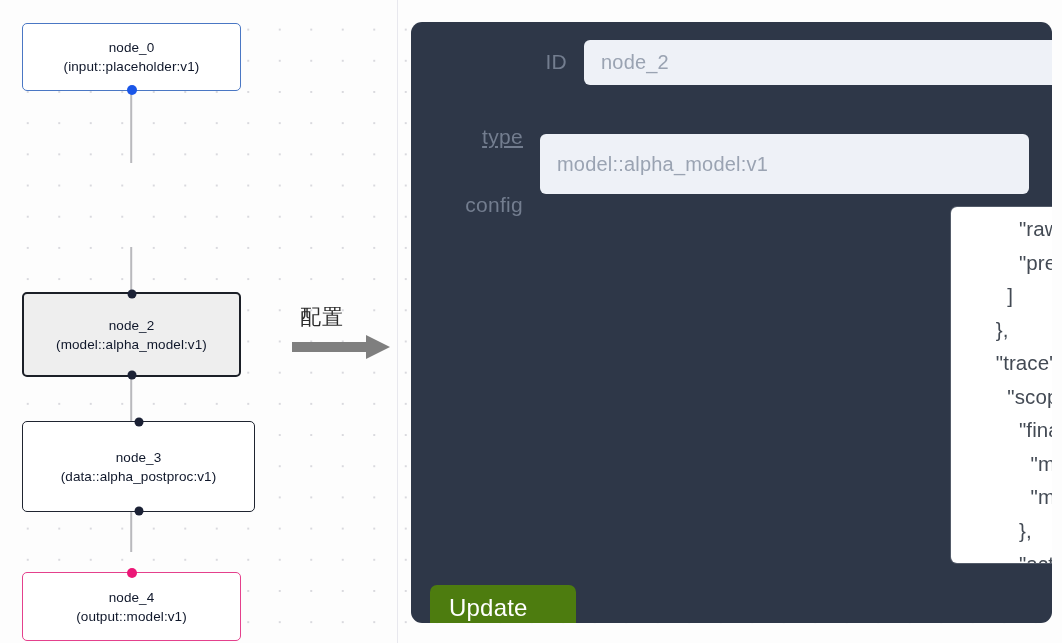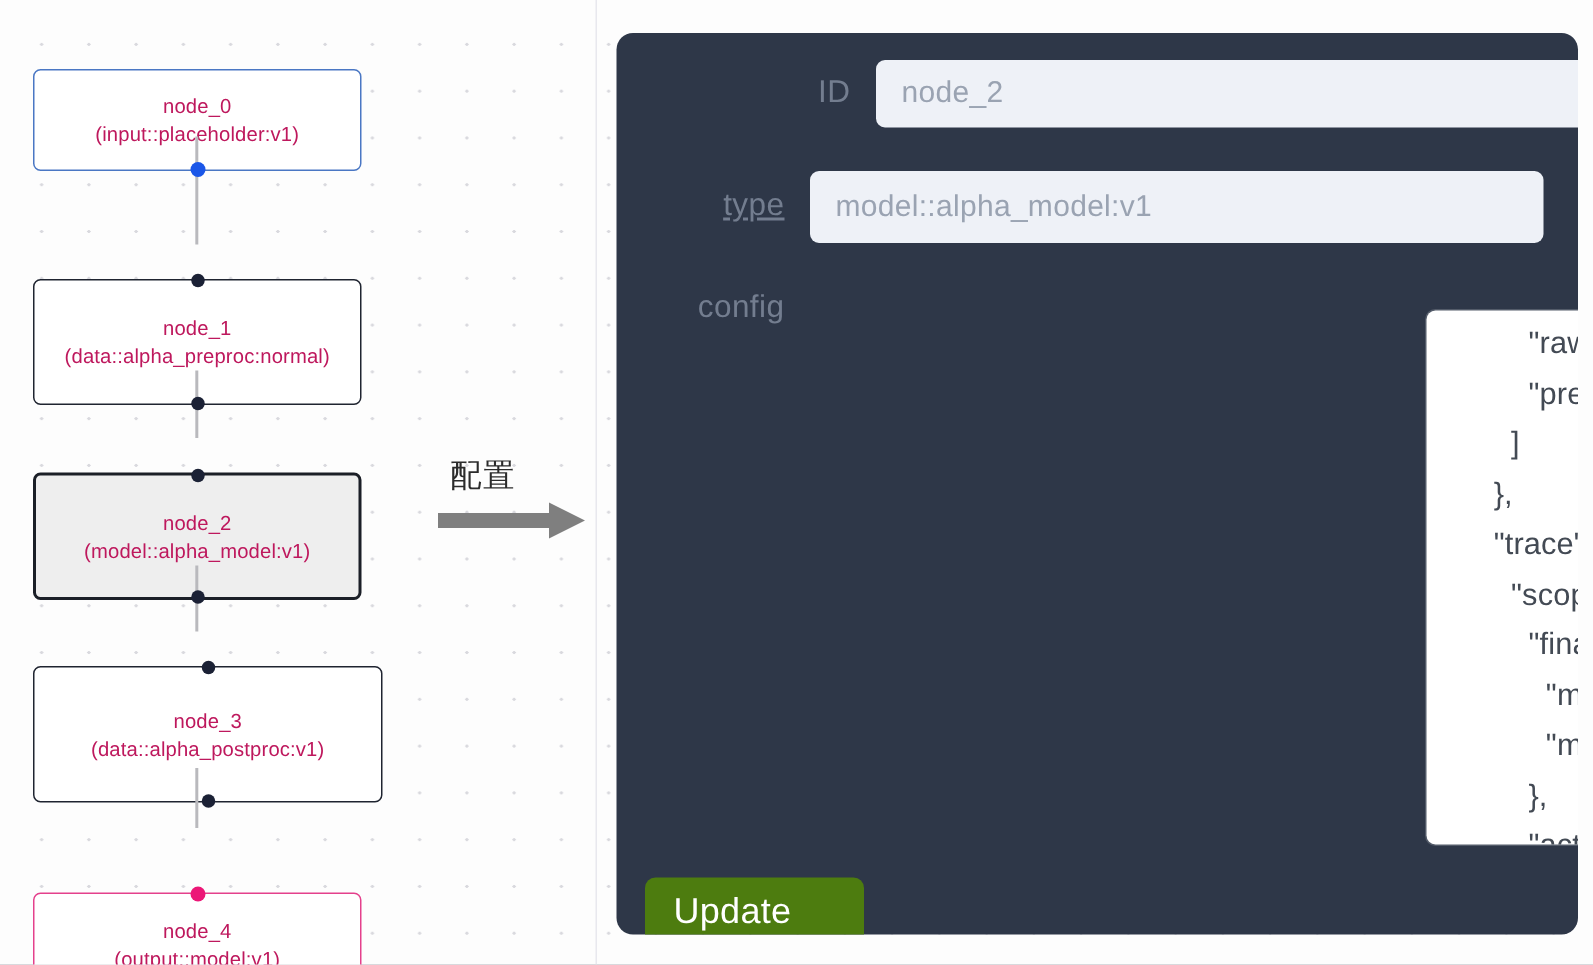--- a/index.html
+++ b/index.html
@@ -49,26 +49,25 @@
     position: absolute;
     box-sizing: border-box;
     background: #ffffff;
     border: 1.3px solid #1f2430;
     border-radius: 5px;
     display: flex;
     flex-direction: column;
     align-items: center;
     justify-content: center;
     text-align: center;
-    color: #be185d;
+    color: #0f172a;
     font-size: 13.5px;
     line-height: 19px;
     padding: 0 7px;
     letter-spacing: .1px;
-    margin-top: 23px;
   }
   .node .nl { display: block; white-space: pre-wrap; word-break: break-all; }
 
   .node.is-input  { border-color: #4a77c4; border-width: 1.3px; }
   .node.is-output { border-color: #e4408c; border-width: 1.3px; }
   .node.is-selected {
     background: #eeeeee;
     border-color: #1b1f27;
     border-width: 2.1px;
   }
@@ -211,26 +210,20 @@
   <div class="edge" style="top:247px; height:45px;"></div>
   <div class="edge" style="top:377px; height:44px;"></div>
   <div class="edge" style="top:512px; height:40px;"></div>
 
   <div class="node is-input" style="left:22px; top:23px; width:219px; height:68px;">
     <span class="nl">node_0</span>
     <span class="nl">(input::placeholder:v1)</span>
     <span class="handle bottom blue"></span>
   </div>
 
-  <div class="node" style="left:22px; top:163px; width:219px; height:84px;">
-    <span class="nl">node_1</span>
-    <span class="nl">(data::alpha_preproc:normal)</span>
-    <span class="handle top"></span>
-    <span class="handle bottom"></span>
-  </div>
 
   <div class="node is-selected" style="left:22px; top:292px; width:219px; height:85px;">
     <span class="nl">node_2</span>
     <span class="nl">(model::alpha_model:v1)</span>
     <span class="handle top"></span>
     <span class="handle bottom"></span>
   </div>
 
   <div class="node" style="left:22px; top:421px; width:233px; height:91px;">
     <span class="nl">node_3</span>
@@ -254,21 +247,21 @@
 
   <div class="panel">
 
     <div class="field-row" style="left:0; top:18px; width:618px;margin-left:44px;">
       <span class="field-label" style="width:112px; padding-top:11px;">ID</span>
       <input class="field-input" style="margin-left: 17px; width: 489px; height: 45px;" value="node_2" placeholder="node_2">
     </div>
 
     <div class="field-row" style="left:0; top:92px; width:618px;">
       <span class="field-label" style="width:112px; padding-top:12px;text-decoration:underline;">type</span>
-      <input class="field-input" style="margin-left: 17px; width: 489px; height: 48px;" value="model::alpha_model:v1" placeholder="model::alpha_model:v1">
+      <input class="field-input" style="margin-left: 17px; width: 489px; height: 60px; margin-top: 20px;" value="model::alpha_model:v1" placeholder="model::alpha_model:v1">
     </div>
 
     <span class="field-label" style="position:absolute; left:0; top:172px; width:112px;">config</span>
 
     <div class="config-box">
       <textarea class="config-text" spellcheck="false" style="">          "raw_action",
           "pred"
         ]
       },
       "trace": {

